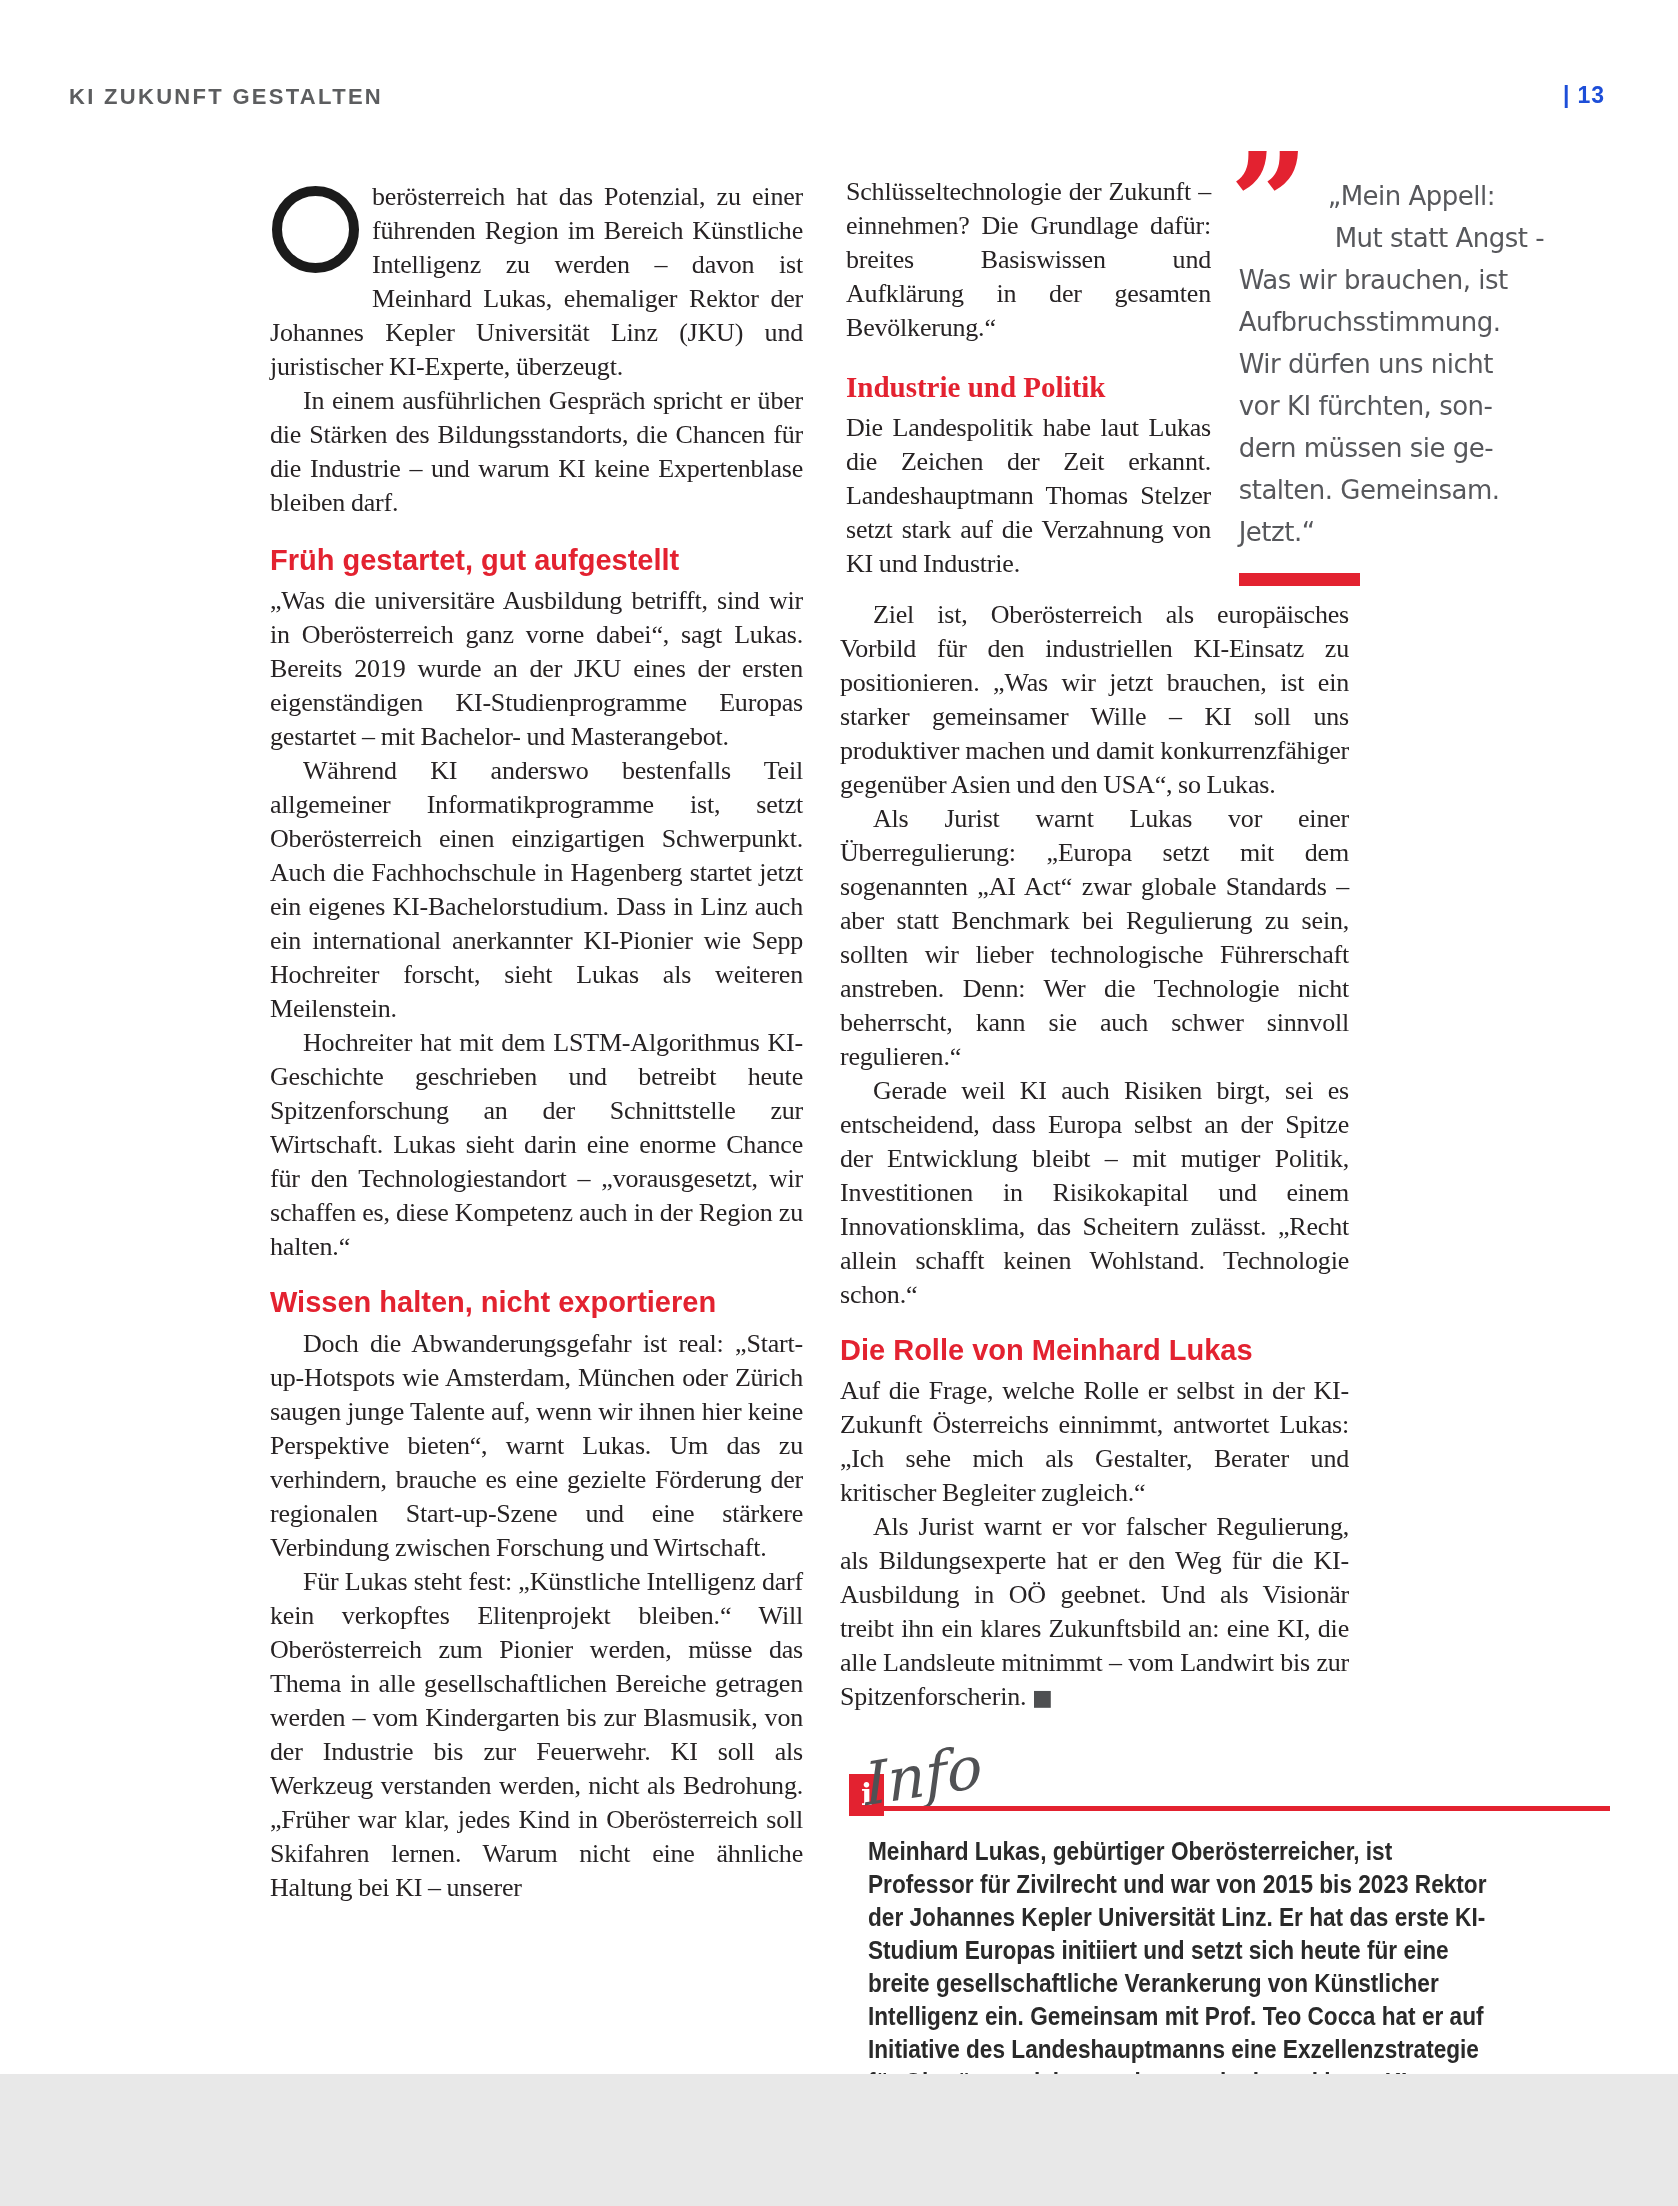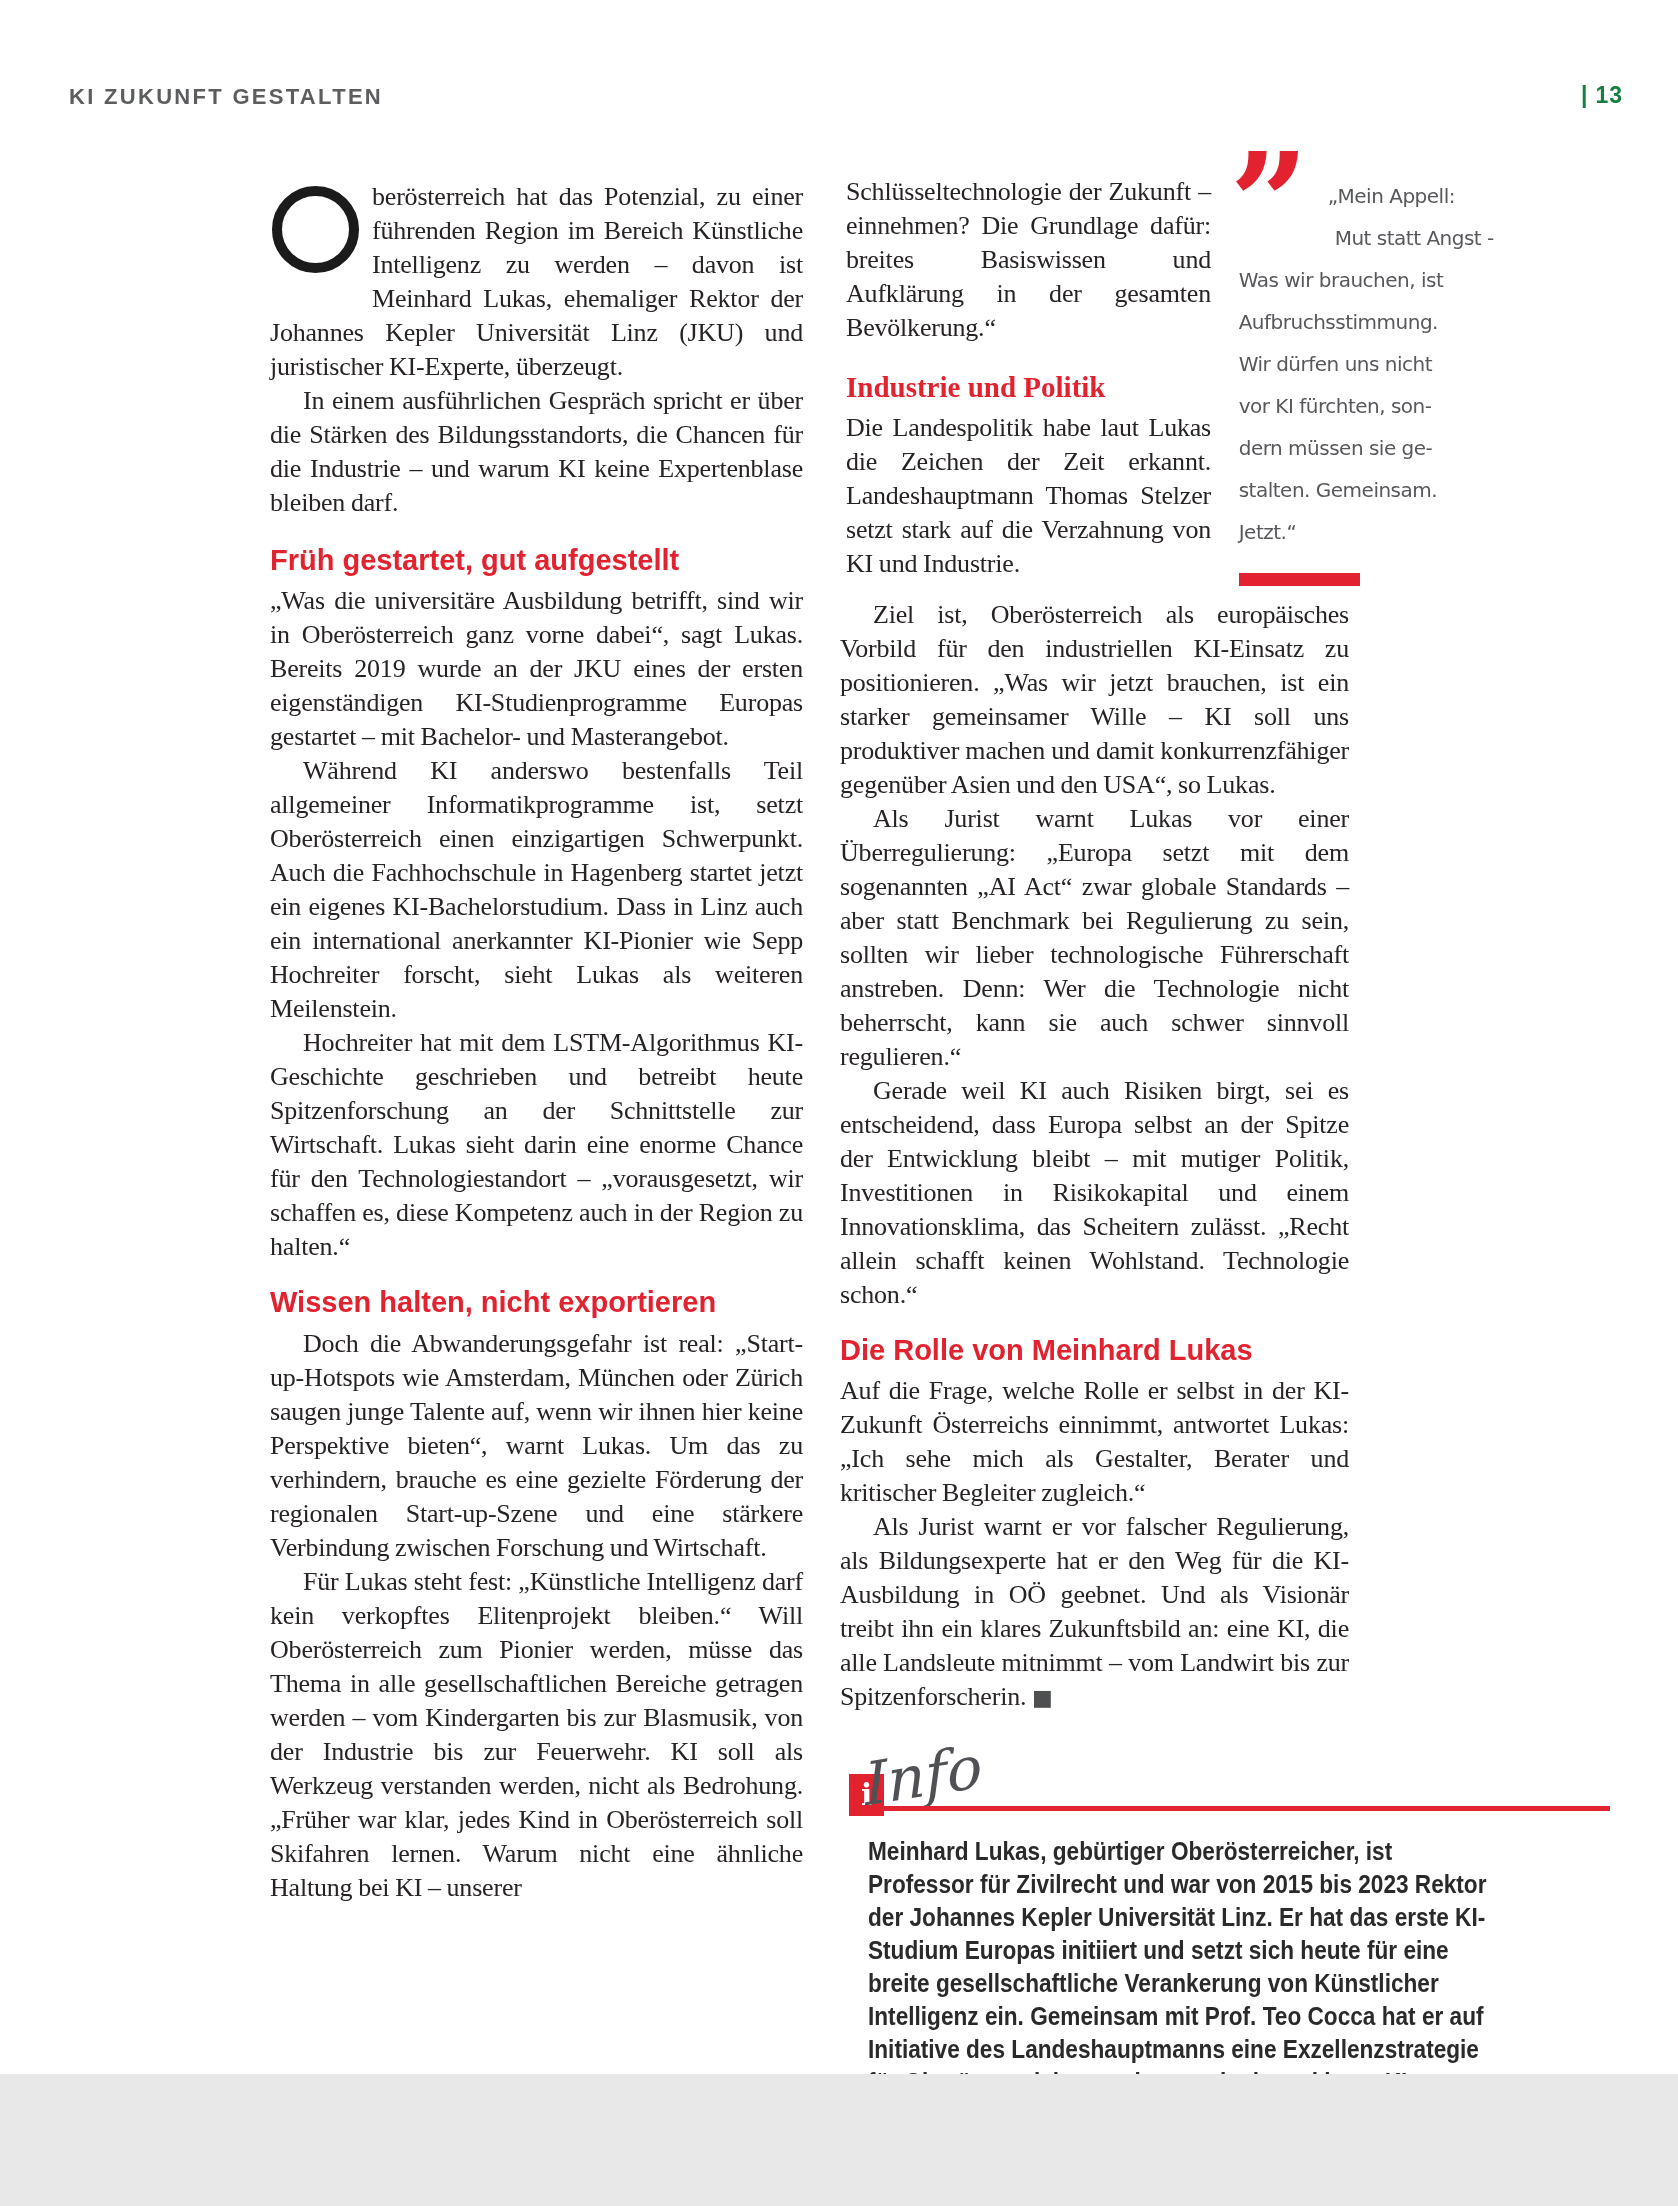--- a/index.html
+++ b/index.html
@@ -7,23 +7,23 @@
     position:relative;width:1679px;height:2074px;background:#ffffff;
     overflow:hidden;font-family:"Liberation Serif",serif;
   }
   
   .rh-left{
     position:absolute;left:69px;top:85px;
     font:bold 22px/24px "Liberation Sans",sans-serif;
     letter-spacing:2.3px;color:#5c5d5f;
   }
   .rh-right{
-    position:absolute;right:56px;top:83px;
+    position:absolute;right:74px;top:83px;
     font:bold 23px/25px "Liberation Sans",sans-serif;
-    color:#15803d;letter-spacing:0.9px;
+    color:#1d4ed8;letter-spacing:0.9px;
   }
   
   .col{position:absolute;}
   .col1{left:270px;top:180px;width:533px;}
   .col2n{left:846px;top:175px;width:365px;}
   .col2w{left:840px;top:598px;width:509px;}
   .body{
     margin:0;font-size:26px;line-height:34px;color:#272324;
     text-align:justify;letter-spacing:-0.2px;word-spacing:-0.5px;
     hyphens:auto;-webkit-hyphens:auto;
@@ -48,21 +48,21 @@
   }
   
   .pullquote{position:absolute;left:1235px;top:166px;width:369px;}
   .pq-mark{
     position:absolute;left:-5.5px;top:-31px;
     font:bold 138px/138px "DejaVu Serif",serif;
     color:#e32230;letter-spacing:-5.5px;
   }
   .pq-lines{padding-top:9.2px;margin-left:3.7px;}
   .pq-line{
-    font-family:"DejaVu Sans",sans-serif;font-size:20px;line-height:42px;
+    font-family:"DejaVu Sans",sans-serif;font-size:26px;line-height:42px;
     color:#57585c;white-space:nowrap;letter-spacing:-0.5px;
   }
   .pq-line:nth-child(1){padding-left:89px;}
   .pq-line:nth-child(2){padding-left:96px;}
   .pq-rule{width:121px;height:13px;background:#e32230;margin:20px 0 0 3.7px;}
   
   .endmark{
     font-family:"DejaVu Sans",sans-serif;font-size:22px;color:#4e4f51;
     letter-spacing:0;
   }

